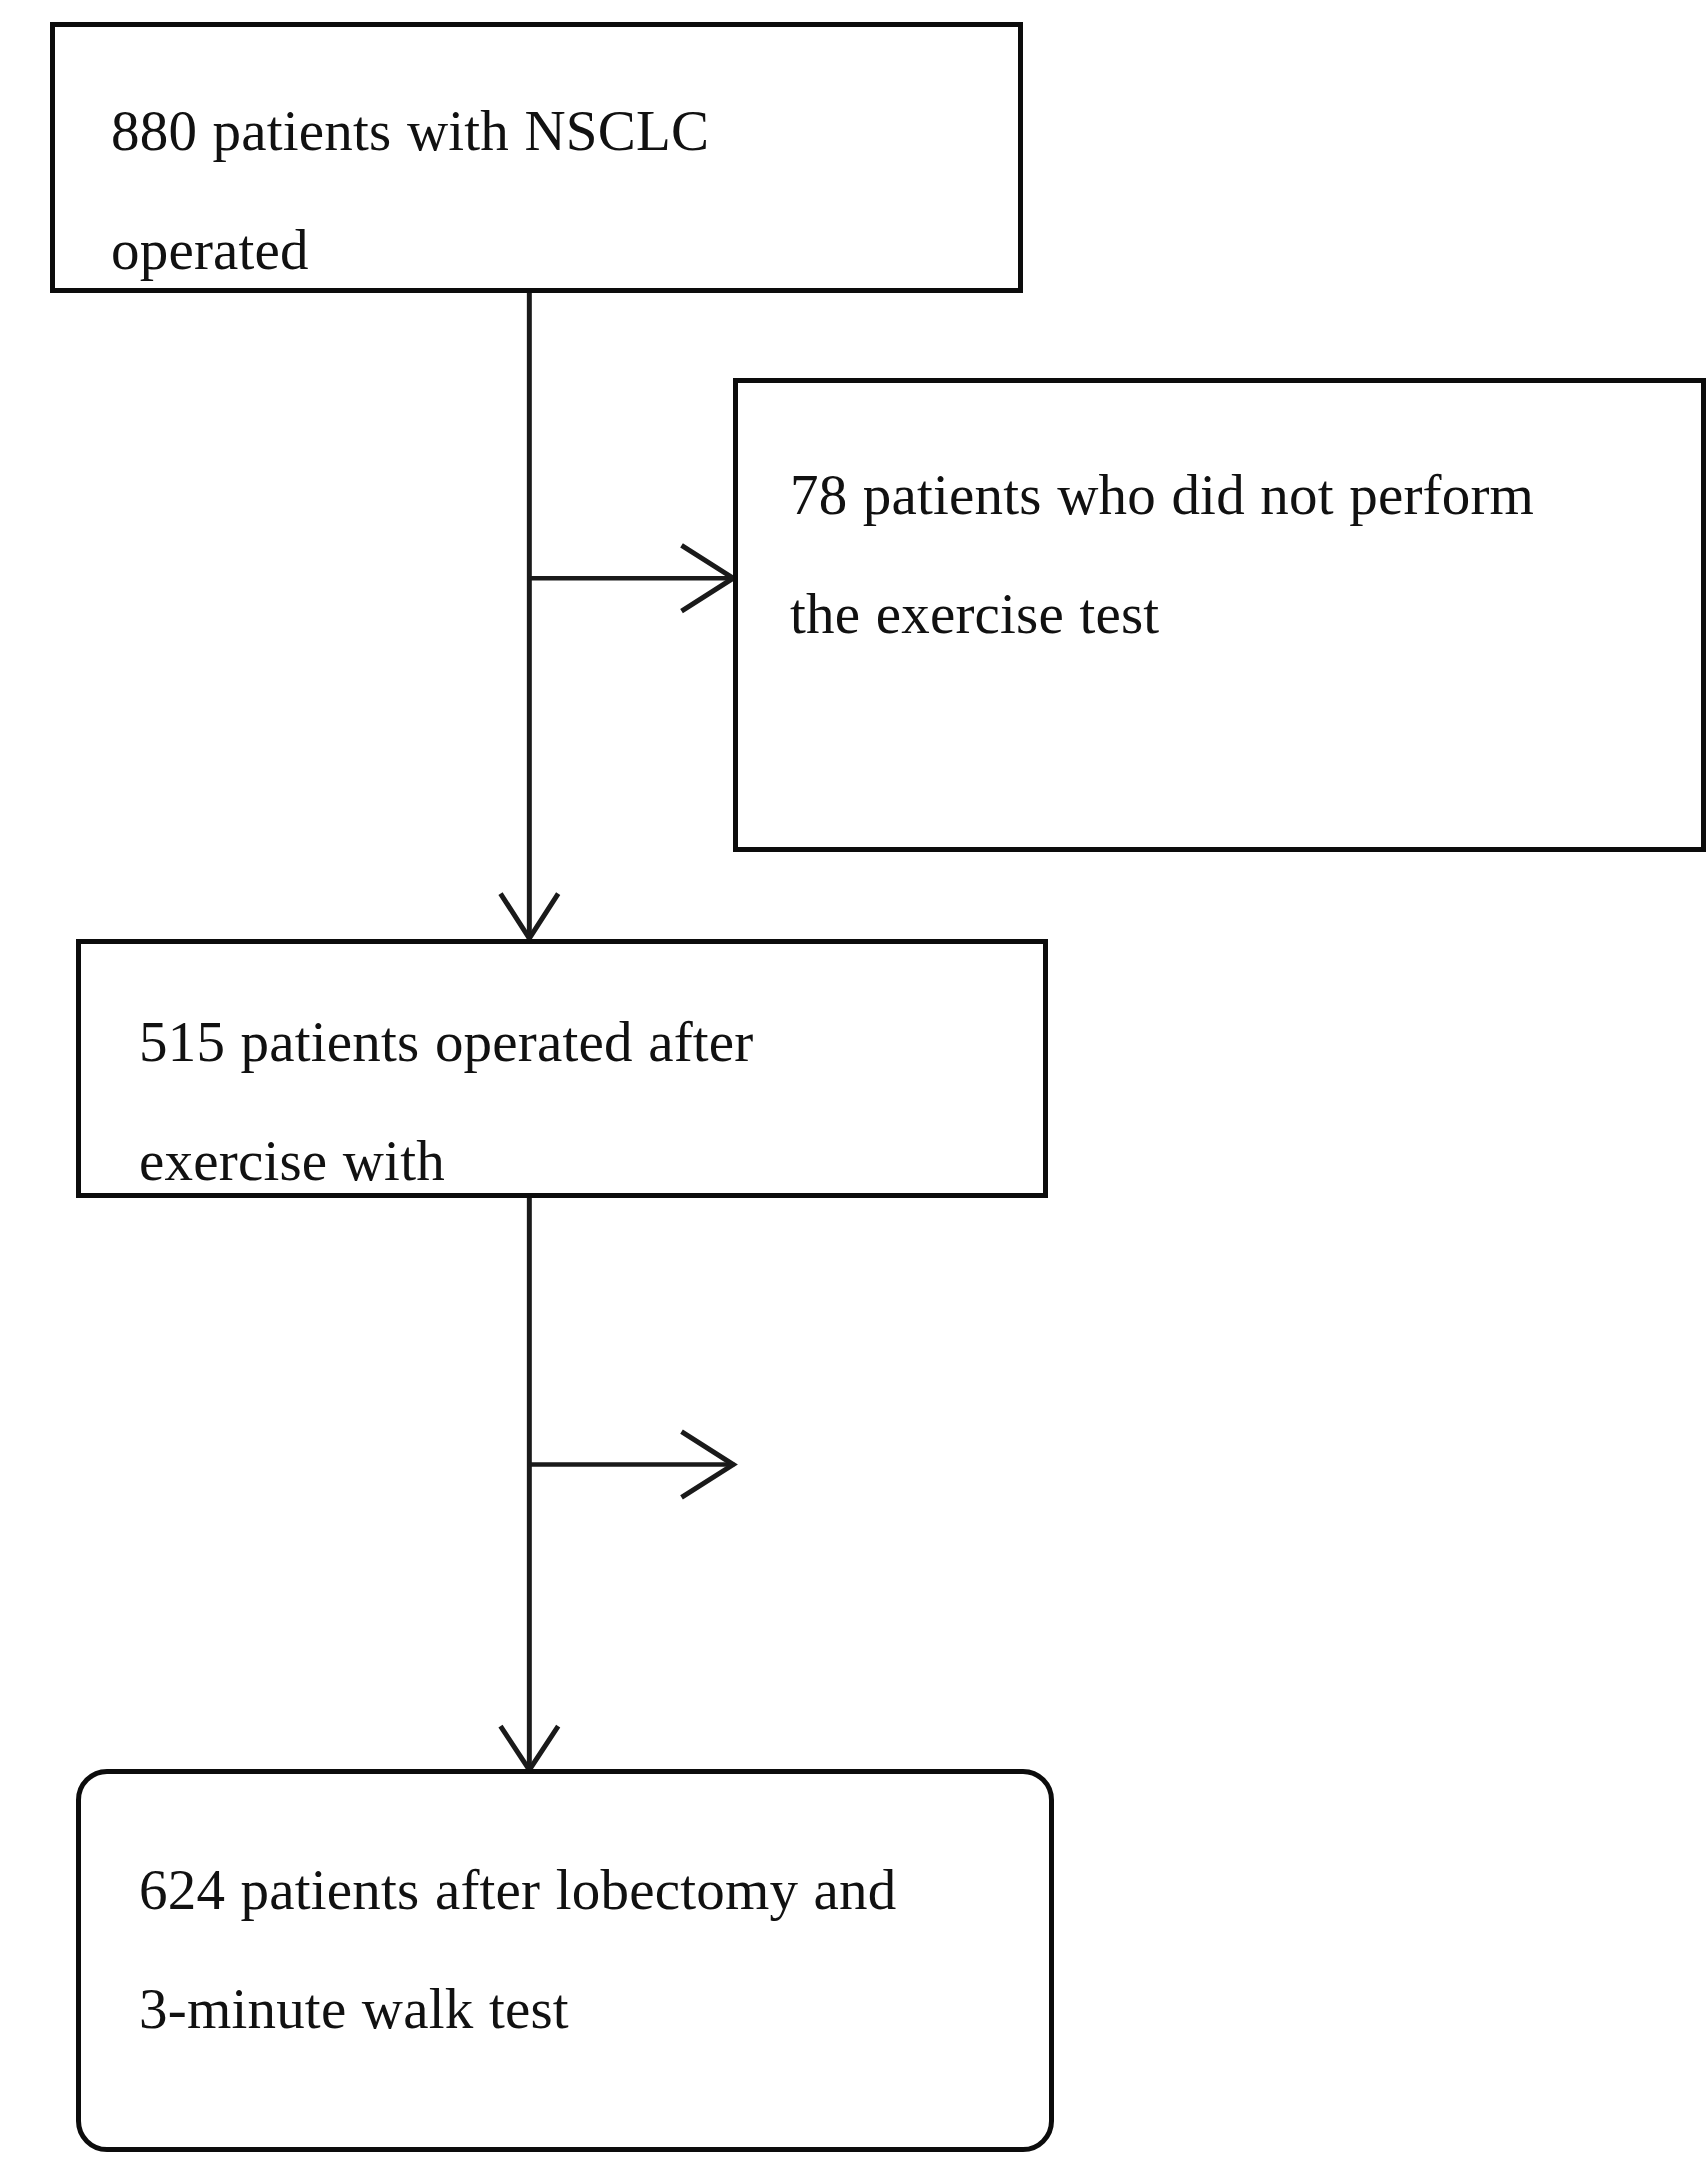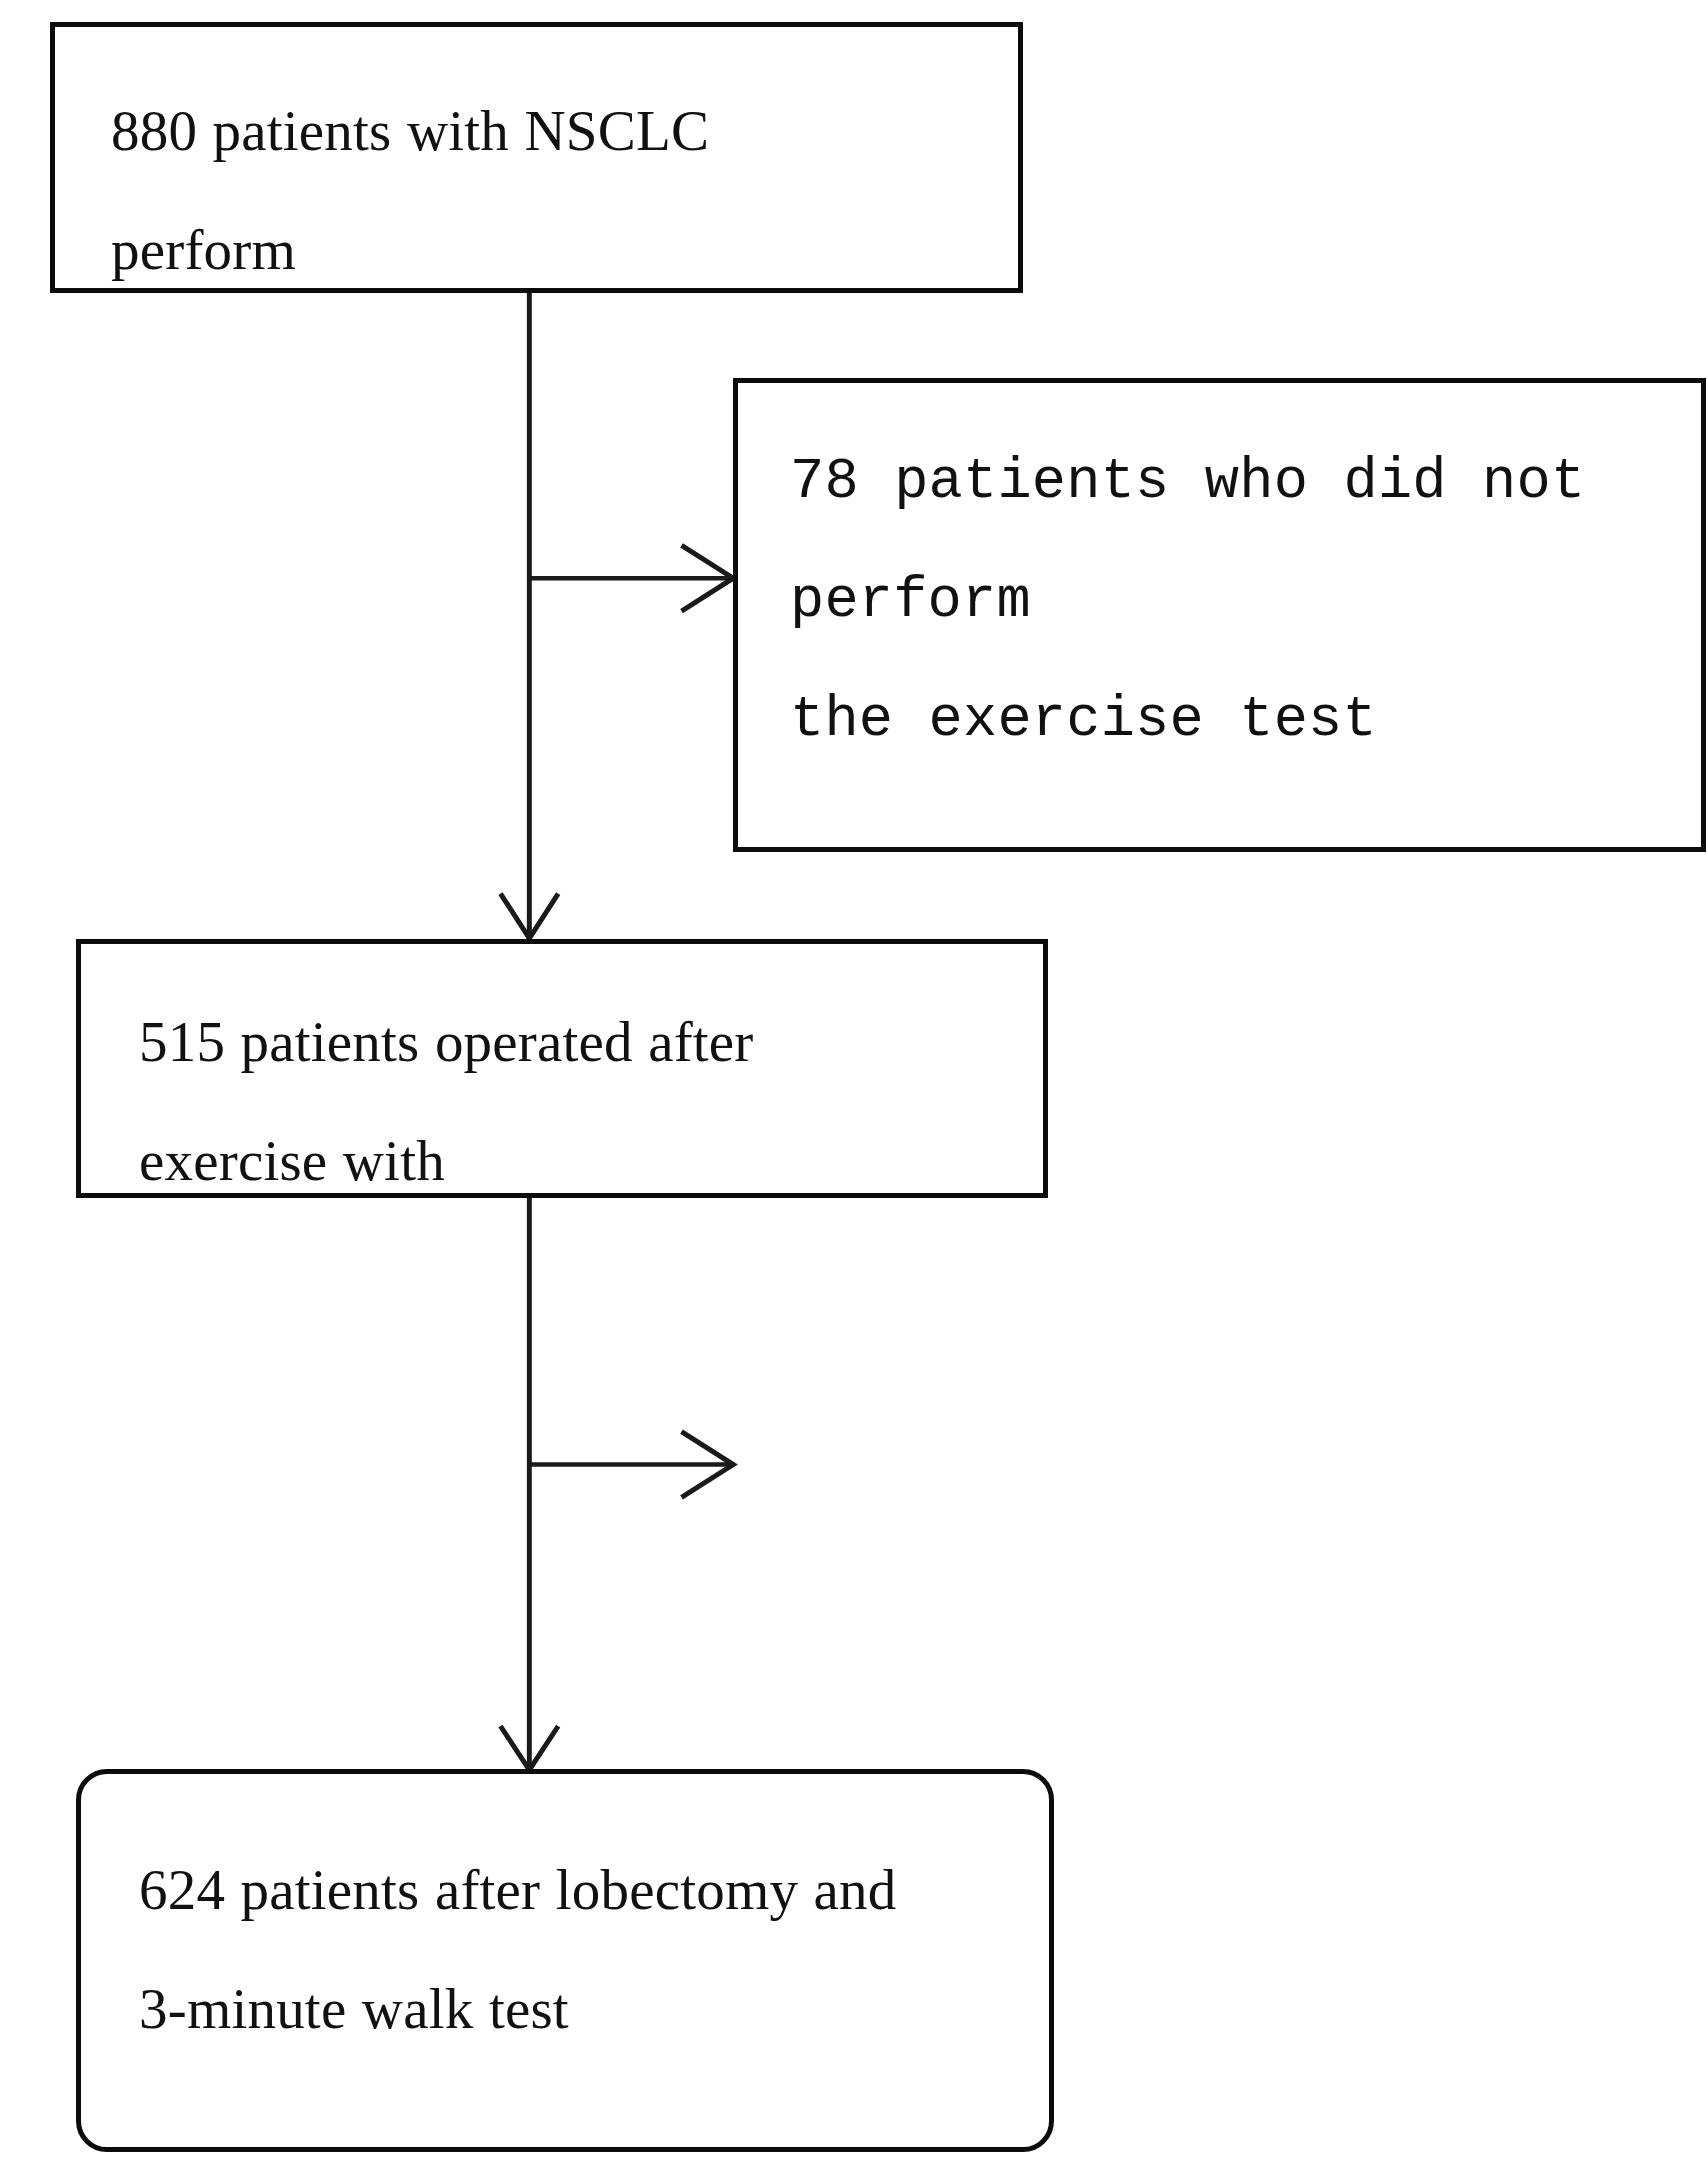--- a/index.html
+++ b/index.html
@@ -45,21 +45,21 @@
   .node-text > span {
     display: block;
   }
   
   #box-880   { left: 25px;  top: 22px;   width: 973px;  height: 271px; }
   #box-78    { left: 708px; top: 378px;  width: 973px;  height: 474px; }
   #box-802   { left: 51px;  top: 939px;  width: 972px;  height: 259px; }
   #box-178   { left: 708px; top: 1294px; width: 830px;  height: 363px; }
   #box-624   { left: 51px;  top: 1769px; width: 978px;  height: 383px; border-radius: 31px; }
 
-  #box-78 .node-text  { left: 52px; top: 40px; right: 30px; font-family: Liberation Mono, monospace; }
+  #box-78 .node-text  { left: 52px; top: 52px; right: 30px; }
   #box-178 .node-text { left: 50px; top: 36px; right: 30px; }
   #box-624 .node-text { left: 58px; top: 56px; right: 30px; }
   #box-802 .node-text { left: 58px; top: 38px; right: 40px; }
 
   
   #connectors {
     position: absolute;
     left: 0; top: 0;
     width: 1707px;
     height: 2181px;
@@ -91,21 +91,21 @@
     <line x1="507" y1="1204" x2="507" y2="1780"></line>
     <polyline points="478,1735 507,1779 536,1735"></polyline>
 
     <line class="thin" x1="507" y1="1472" x2="713" y2="1472"></line>
     <polyline points="660,1439 712,1472 660,1505"></polyline>
   </svg>
 
   <div class="node justify" id="box-880">
     <div class="node-text">
       <span>880 patients with NSCLC</span>
-      <span>perform</span>
+      <span>operated</span>
     </div>
   </div>
 
   <div class="node" id="box-78">
     <div class="node-text">
       <span>78 patients who did not perform</span>
       <span>the exercise test</span>
     </div>
   </div>
 

